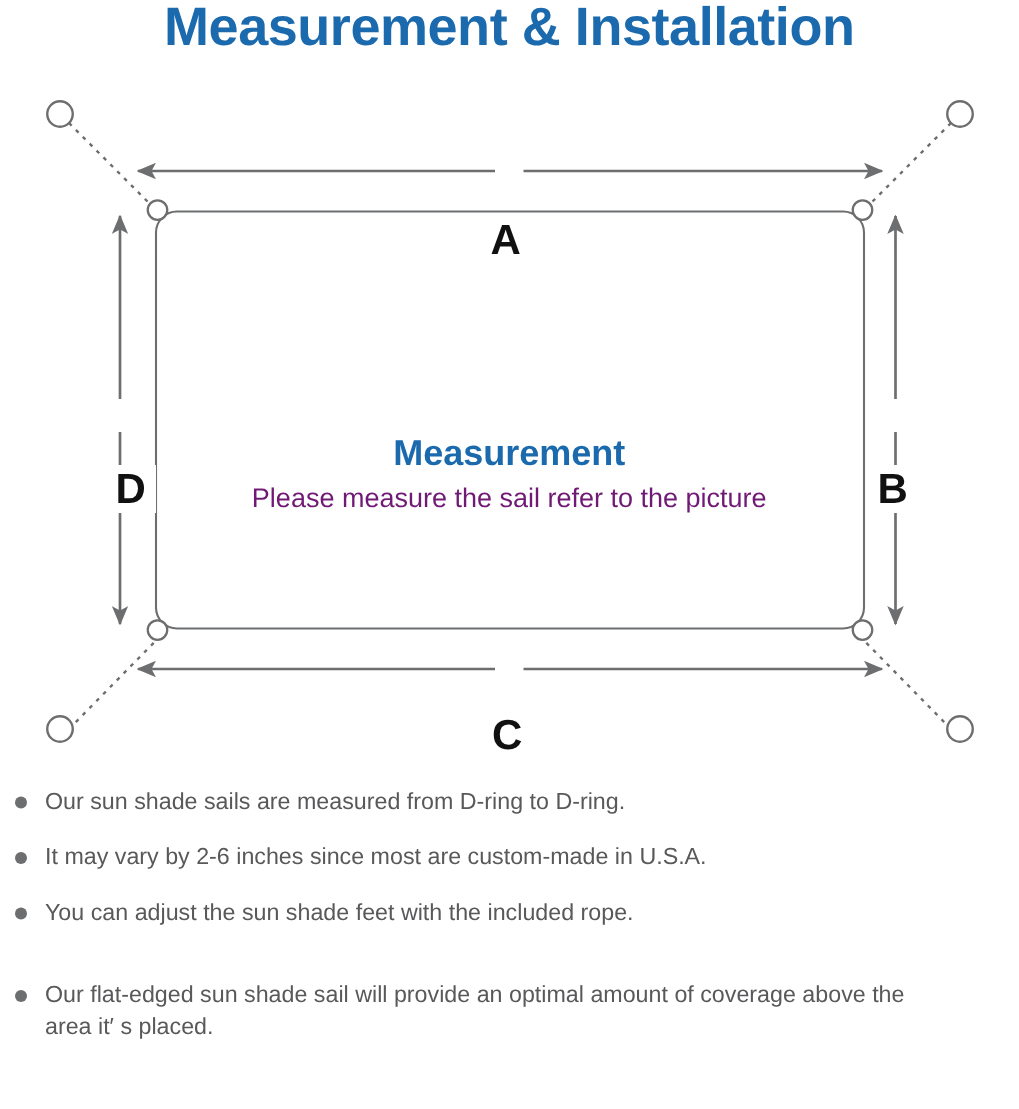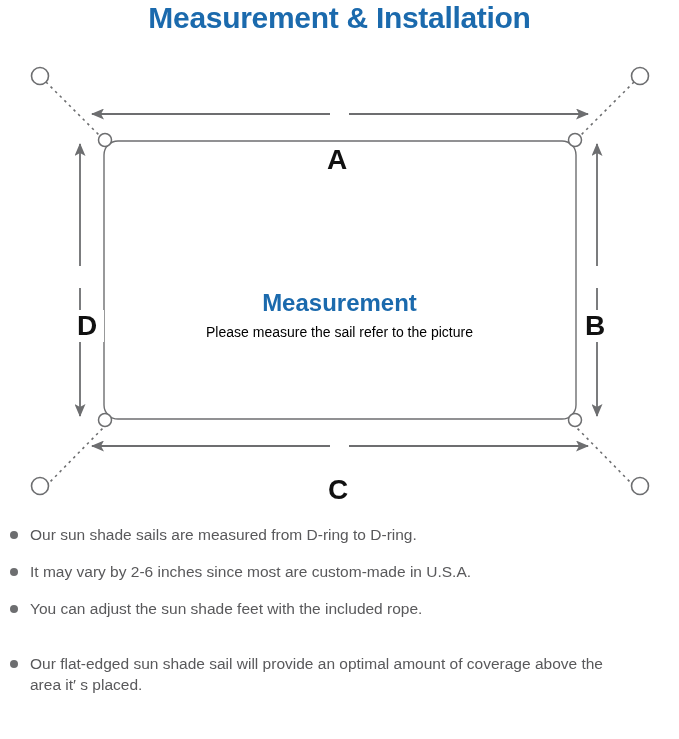--- a/index.html
+++ b/index.html
@@ -15,21 +15,21 @@
     overflow: hidden;
   }
 
   
   #title {
     position: absolute;
     top: 0px;
     left: 0;
     width: 679px;
     text-align: center;
-    font-size: 30px;
+    font-size: 36px;
     font-weight: bold;
     color: #1b6aad;
     letter-spacing: -0.3px;
     line-height: 36px;
   }
 
   
   #diagram {
     position: absolute;
     top: 48px;
@@ -50,23 +50,23 @@
     text-align: center;
     pointer-events: none;
   }
   #center-title {
     font-size: 24px;
     font-weight: bold;
     color: #1b6aad;
     line-height: 30px;
   }
   #center-sub {
-    font-size: 14px;
+    font-size: 18px;
     font-weight: normal;
-    color: #000000;
+    color: #701a75;
     line-height: 22px;
     margin-top: 3px;
   }
 
   
   .dim-letter {
     position: absolute;
     font-size: 28px;
     font-weight: bold;
     color: #111111;

